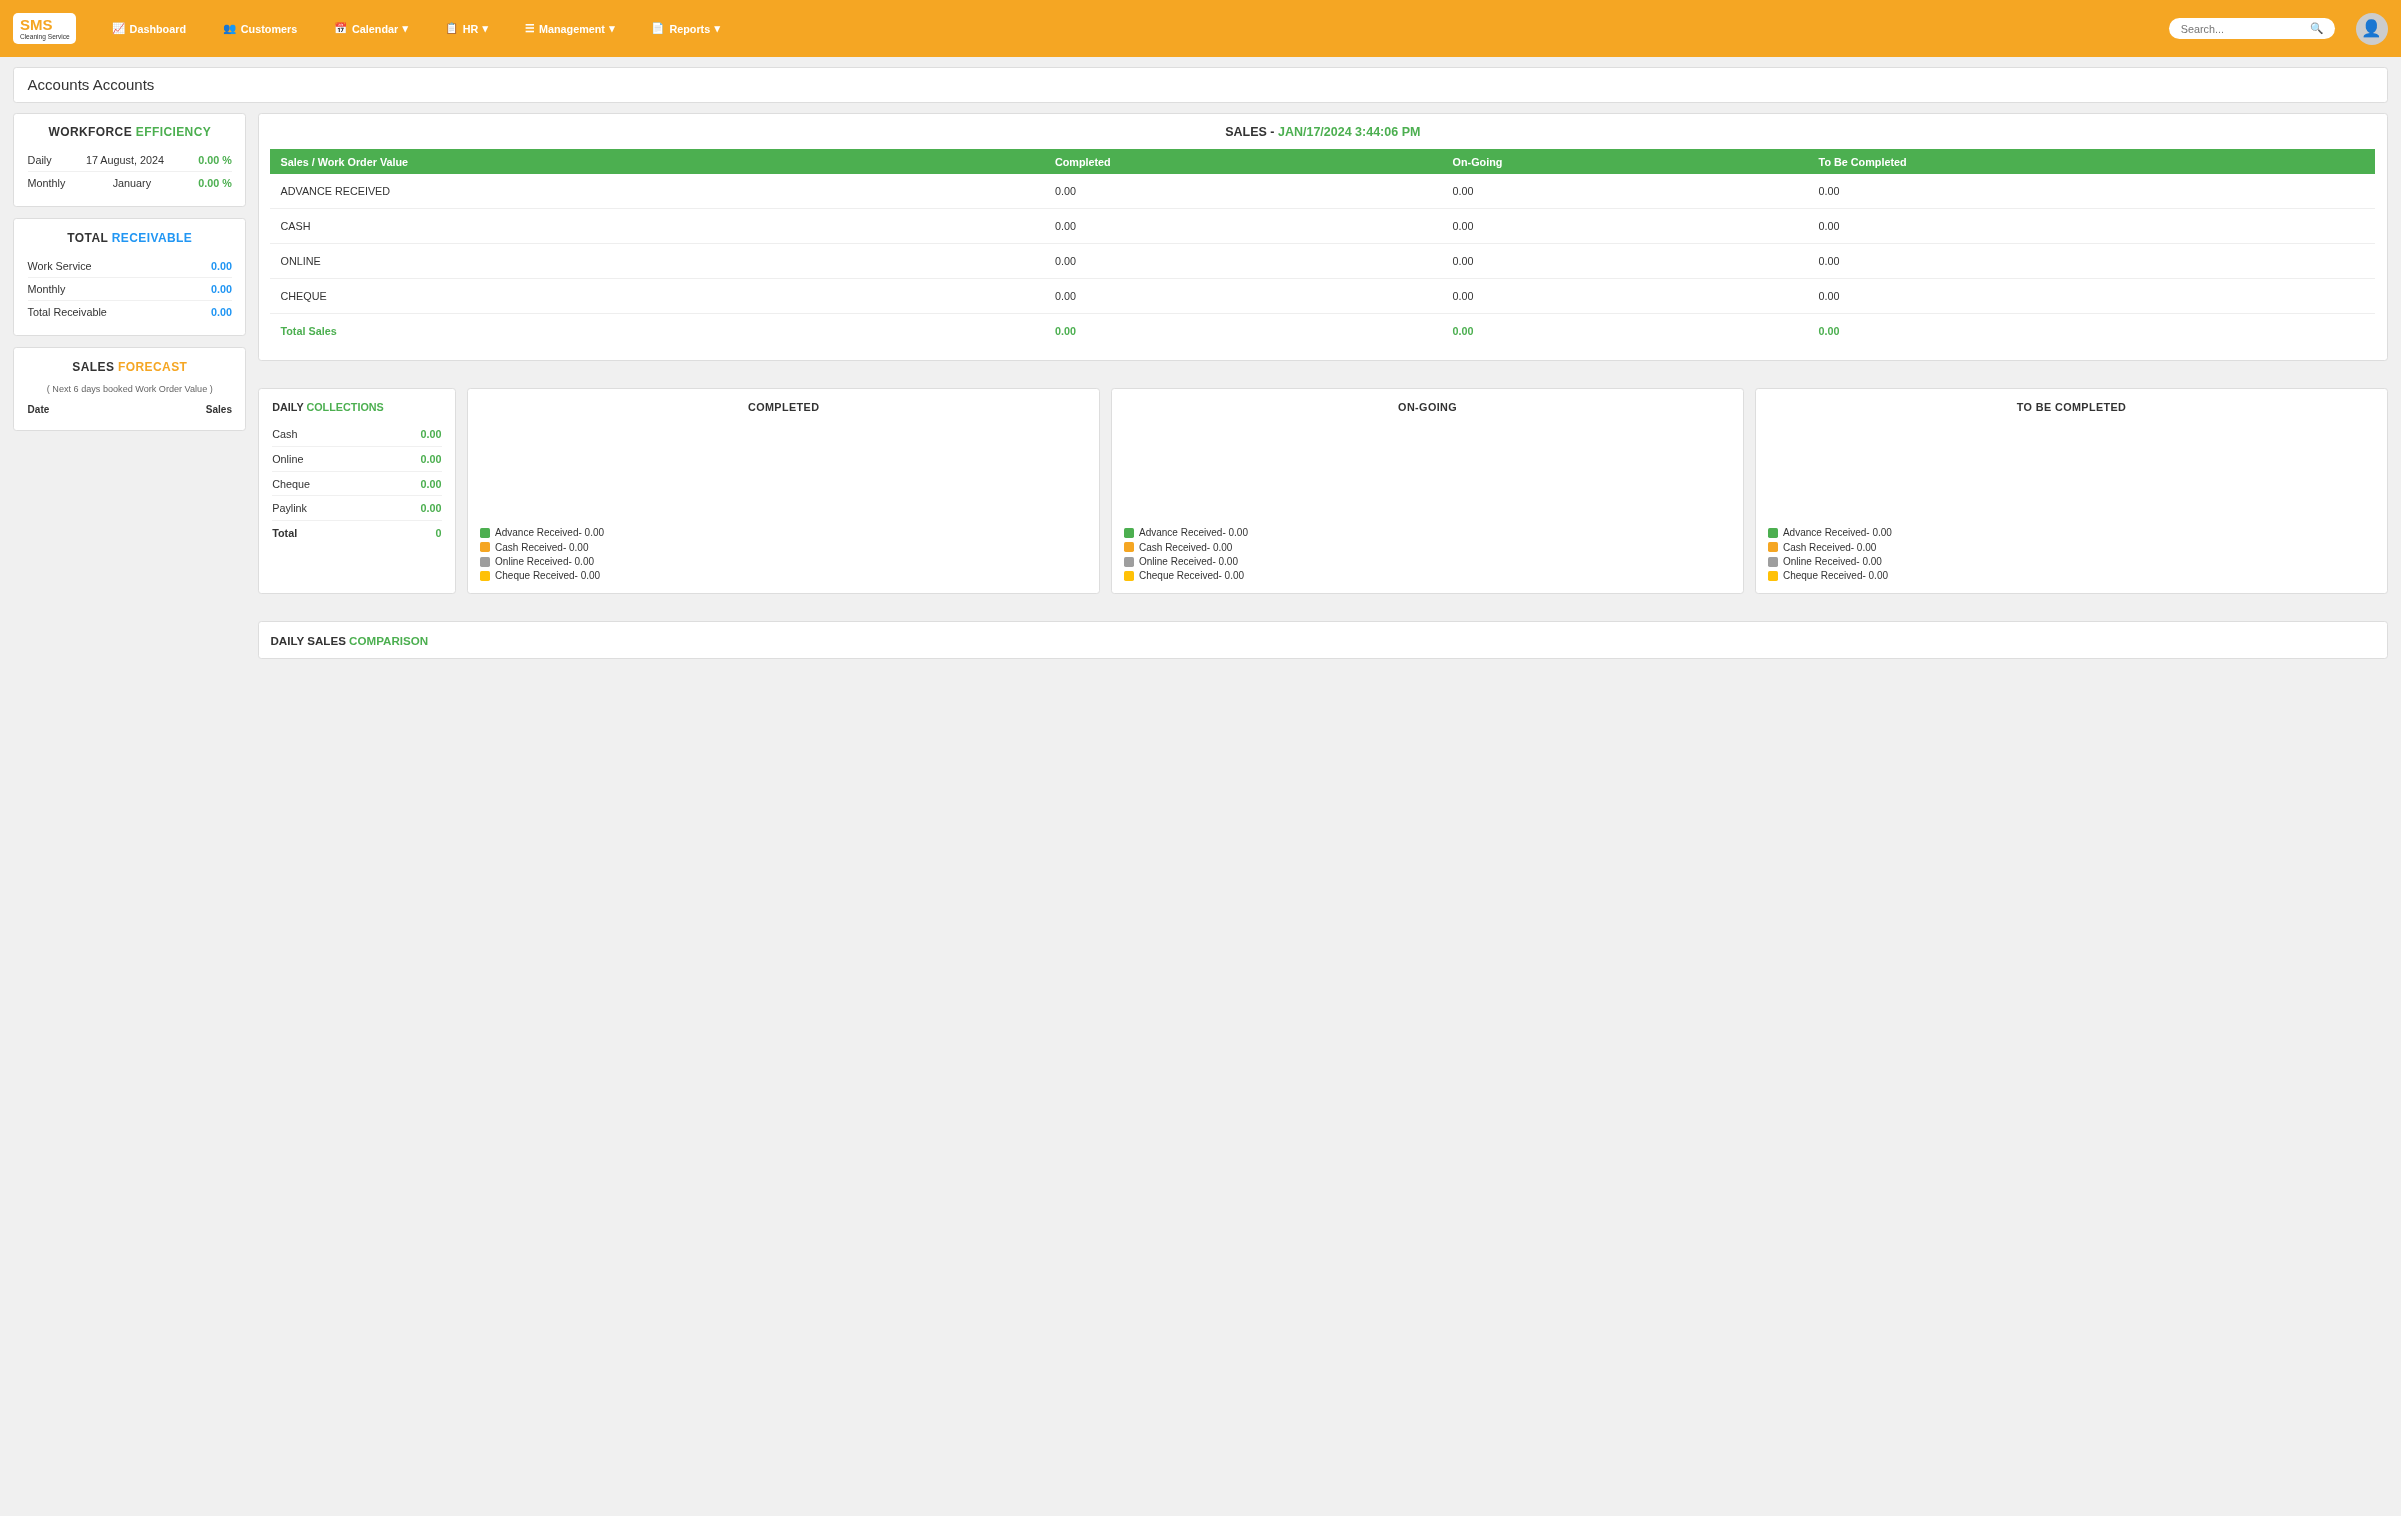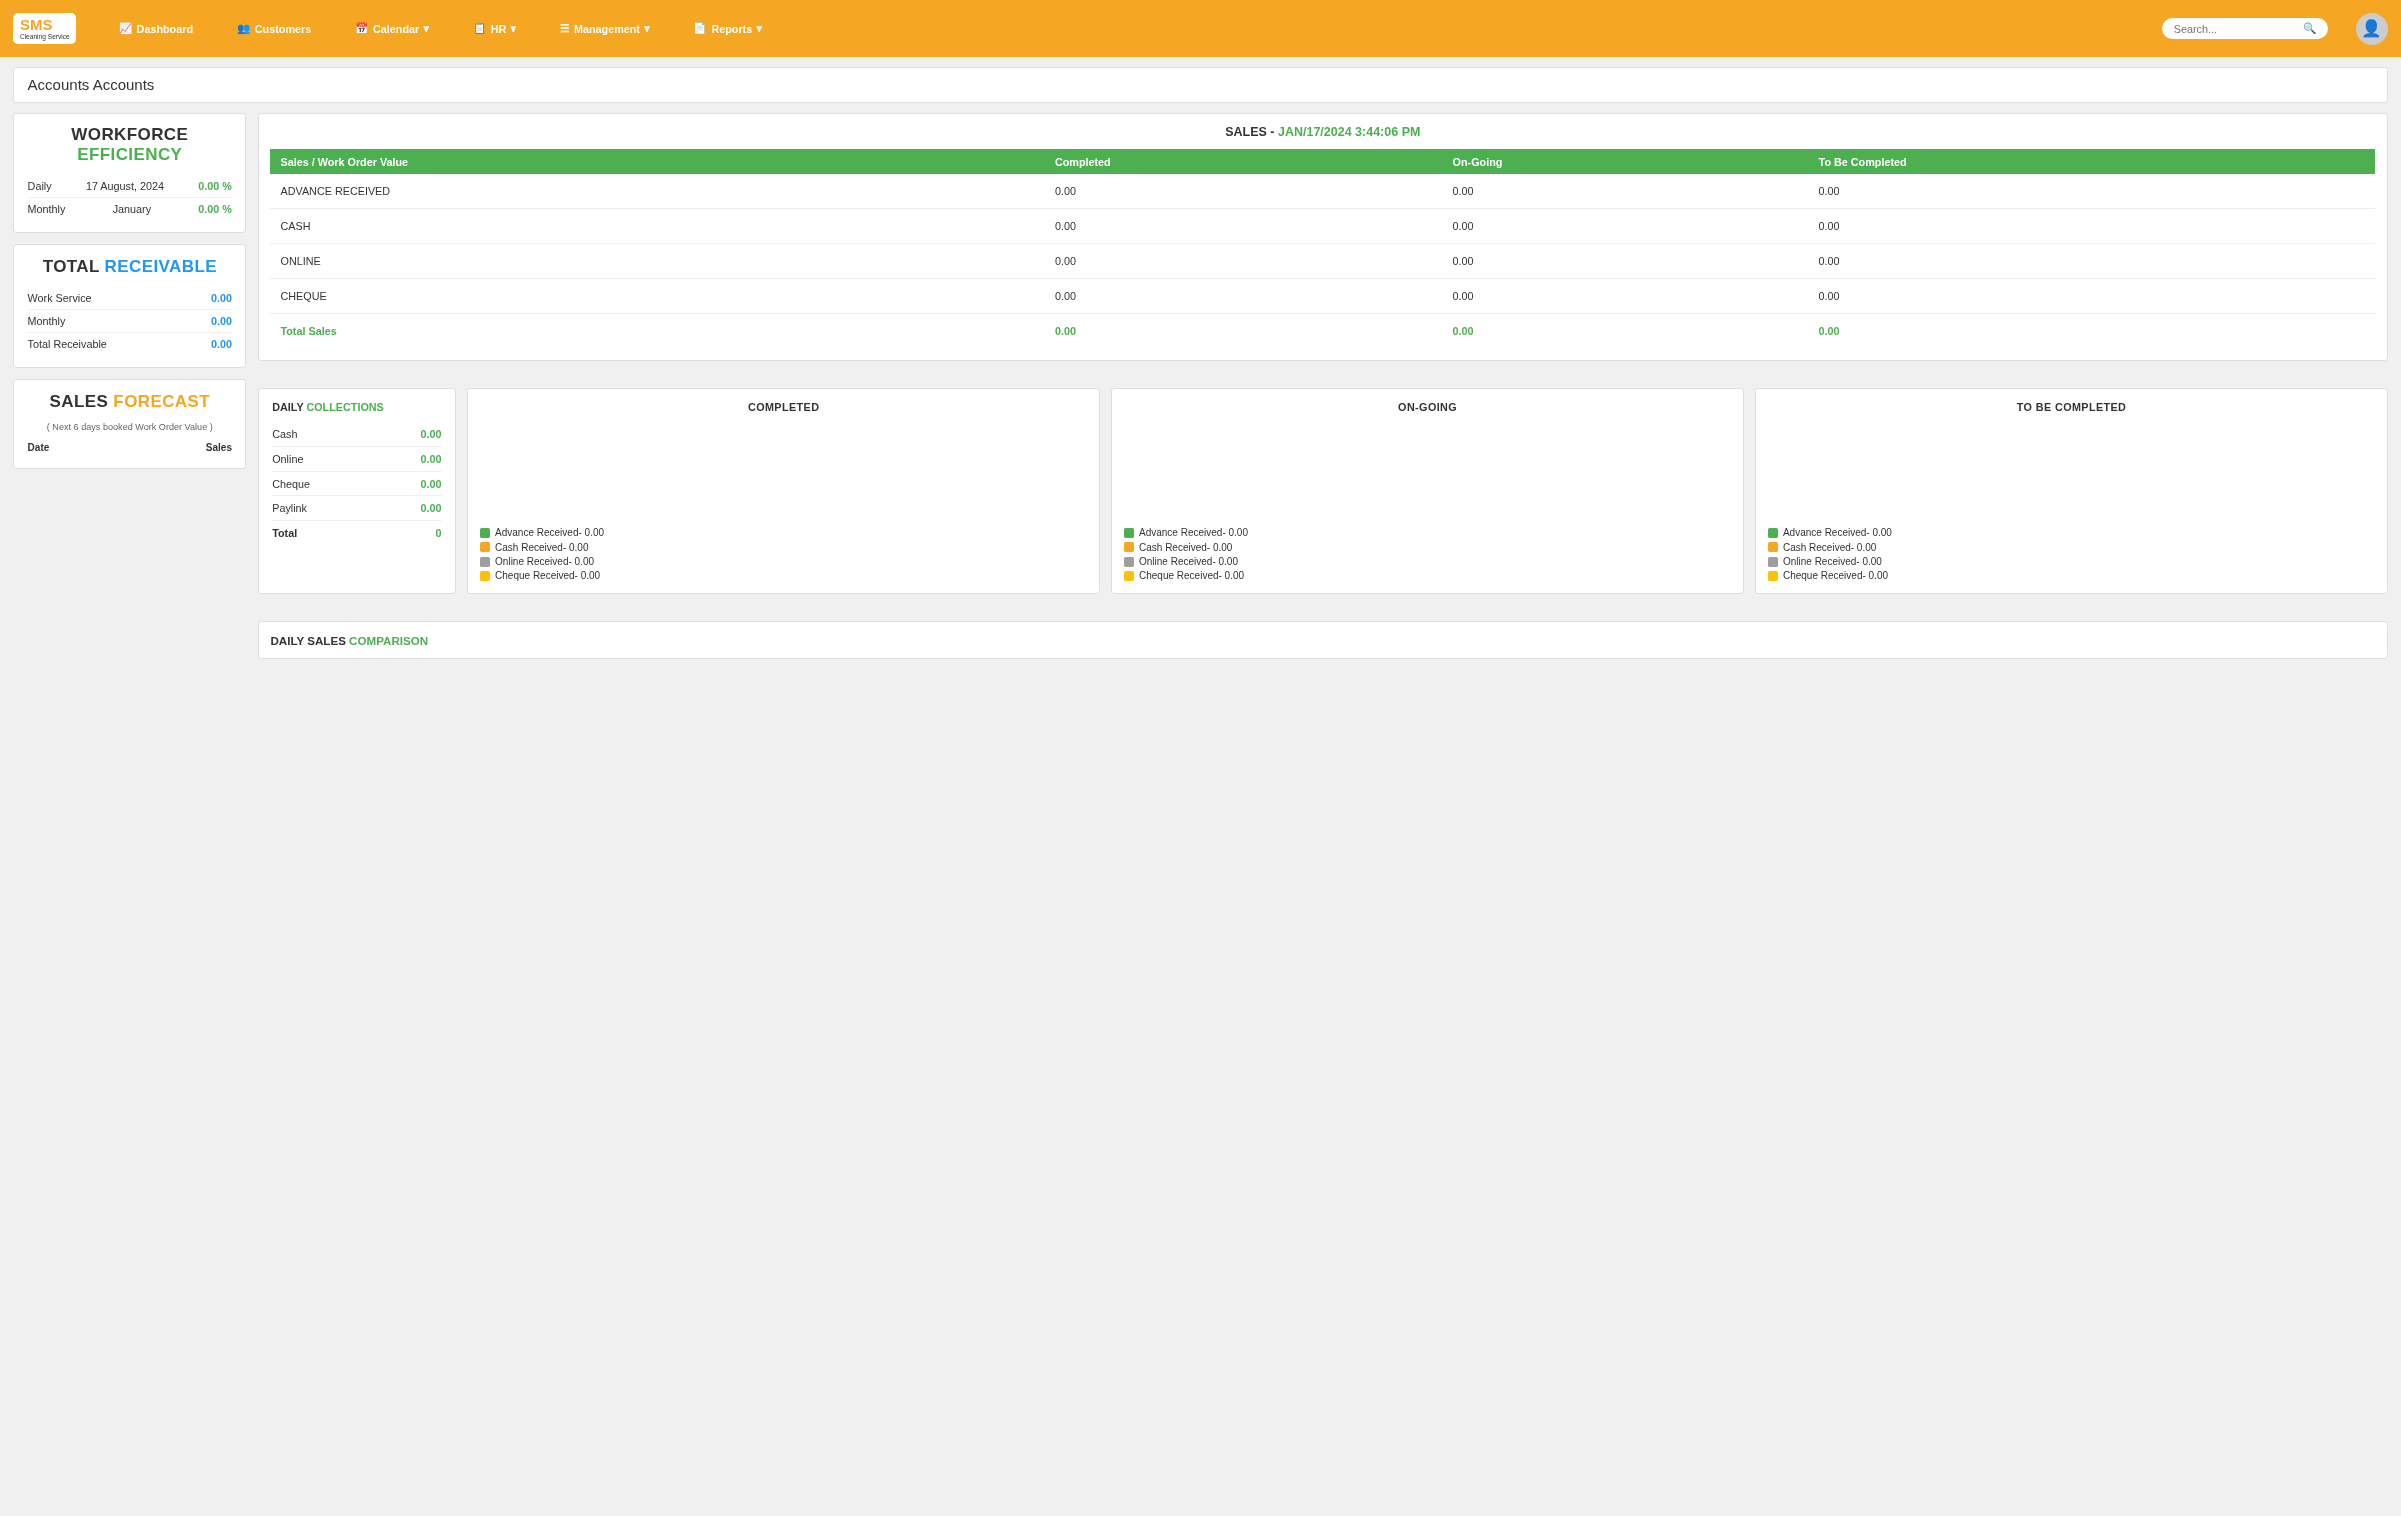--- a/index.html
+++ b/index.html
@@ -5,21 +5,21 @@
     * { box-sizing: border-box; margin: 0; padding: 0; }
     body { font-family: Arial, sans-serif; background: #e8e8e8; font-size: 10.8px; }
 
     
     .navbar {
       background: #f5a623;
       display: flex;
       align-items: center;
       padding: 0 13.3px;
       height: 57px;
-      gap: 21px;
+      gap: 14px;
     }
     .navbar .logo {
       background: #fff;
       border-radius: 5px;
       padding: 3.3px 6.6px;
       font-weight: 900;
       font-size: 15px;
       color: #f5a623;
       margin-right: 10px;
       line-height: 1.1;
@@ -89,21 +89,21 @@
       gap: 11.6px;
     }
     .panel {
       background: #fff;
       border: 0.8px solid #ddd;
       border-radius: 3.3px;
       padding: 11.6px 13.3px;
     }
     .panel-title {
       text-align: center;
-      font-size: 17px;
+      font-size: 12px;
       font-weight: 700;
       color: #333;
       margin-bottom: 10px;
       letter-spacing: 0.4px;
     }
     .panel-title .highlight-green { color: #4caf50; }
     .panel-title .highlight-orange { color: #f5a623; }
     .panel-title .highlight-blue { color: #2196f3; }
     .panel-row {
       display: flex;

